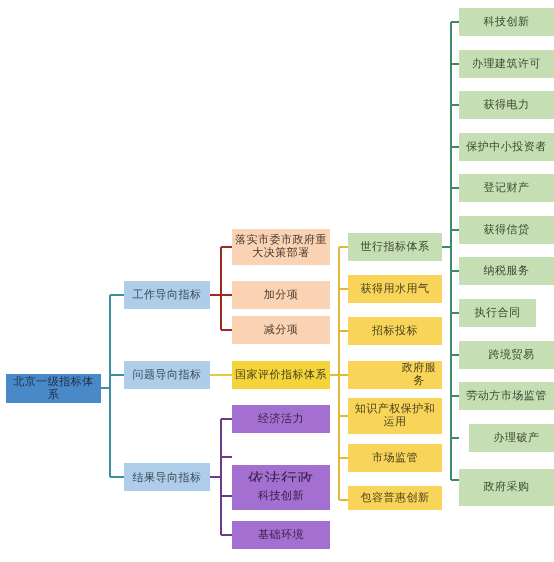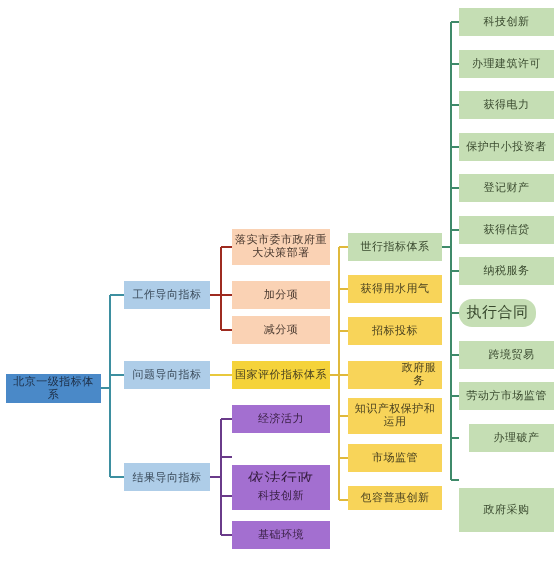--- a/index.html
+++ b/index.html
@@ -191,27 +191,27 @@
 </div>
 <div class="node c-green" style="left:459px; top:174px; width:95px; height:28px; font-size:11px;">
   <span class="lbl">登记财产</span>
 </div>
 <div class="node c-green" style="left:459px; top:216px; width:95px; height:28px; font-size:11px;">
   <span class="lbl">获得信贷</span>
 </div>
 <div class="node c-green" style="left:459px; top:257px; width:95px; height:28px; font-size:11px;">
   <span class="lbl">纳税服务</span>
 </div>
-<div class="node c-green" style="left:459px; top:299px; width:77px; height:28px; font-size:15px;border-radius:13px;">
+<div class="node c-green" style="left:459px; top:299px; width:77px; height:28px; font-size:11px;">
   <span class="lbl">执行合同</span>
 </div>
 <div class="node c-green" style="left:459px; top:341px; width:105px; height:28px; font-size:11px;">
   <span class="lbl">跨境贸易</span>
 </div>
 <div class="node c-green" style="left:459px; top:382px; width:95px; height:28px; font-size:11px;">
   <span class="lbl">劳动方市场监管</span>
 </div>
 <div class="node c-green" style="left:469px; top:424px; width:95px; height:28px; font-size:11px;">
   <span class="lbl">办理破产</span>
 </div>
-<div class="node c-green" style="left:459px; top:488px; width:95px; height:44px; font-size:11px;">
+<div class="node c-green" style="left:459px; top:469px; width:95px; height:37px; font-size:11px;">
   <span class="lbl">政府采购</span>
 </div>
 
 </body></html>

